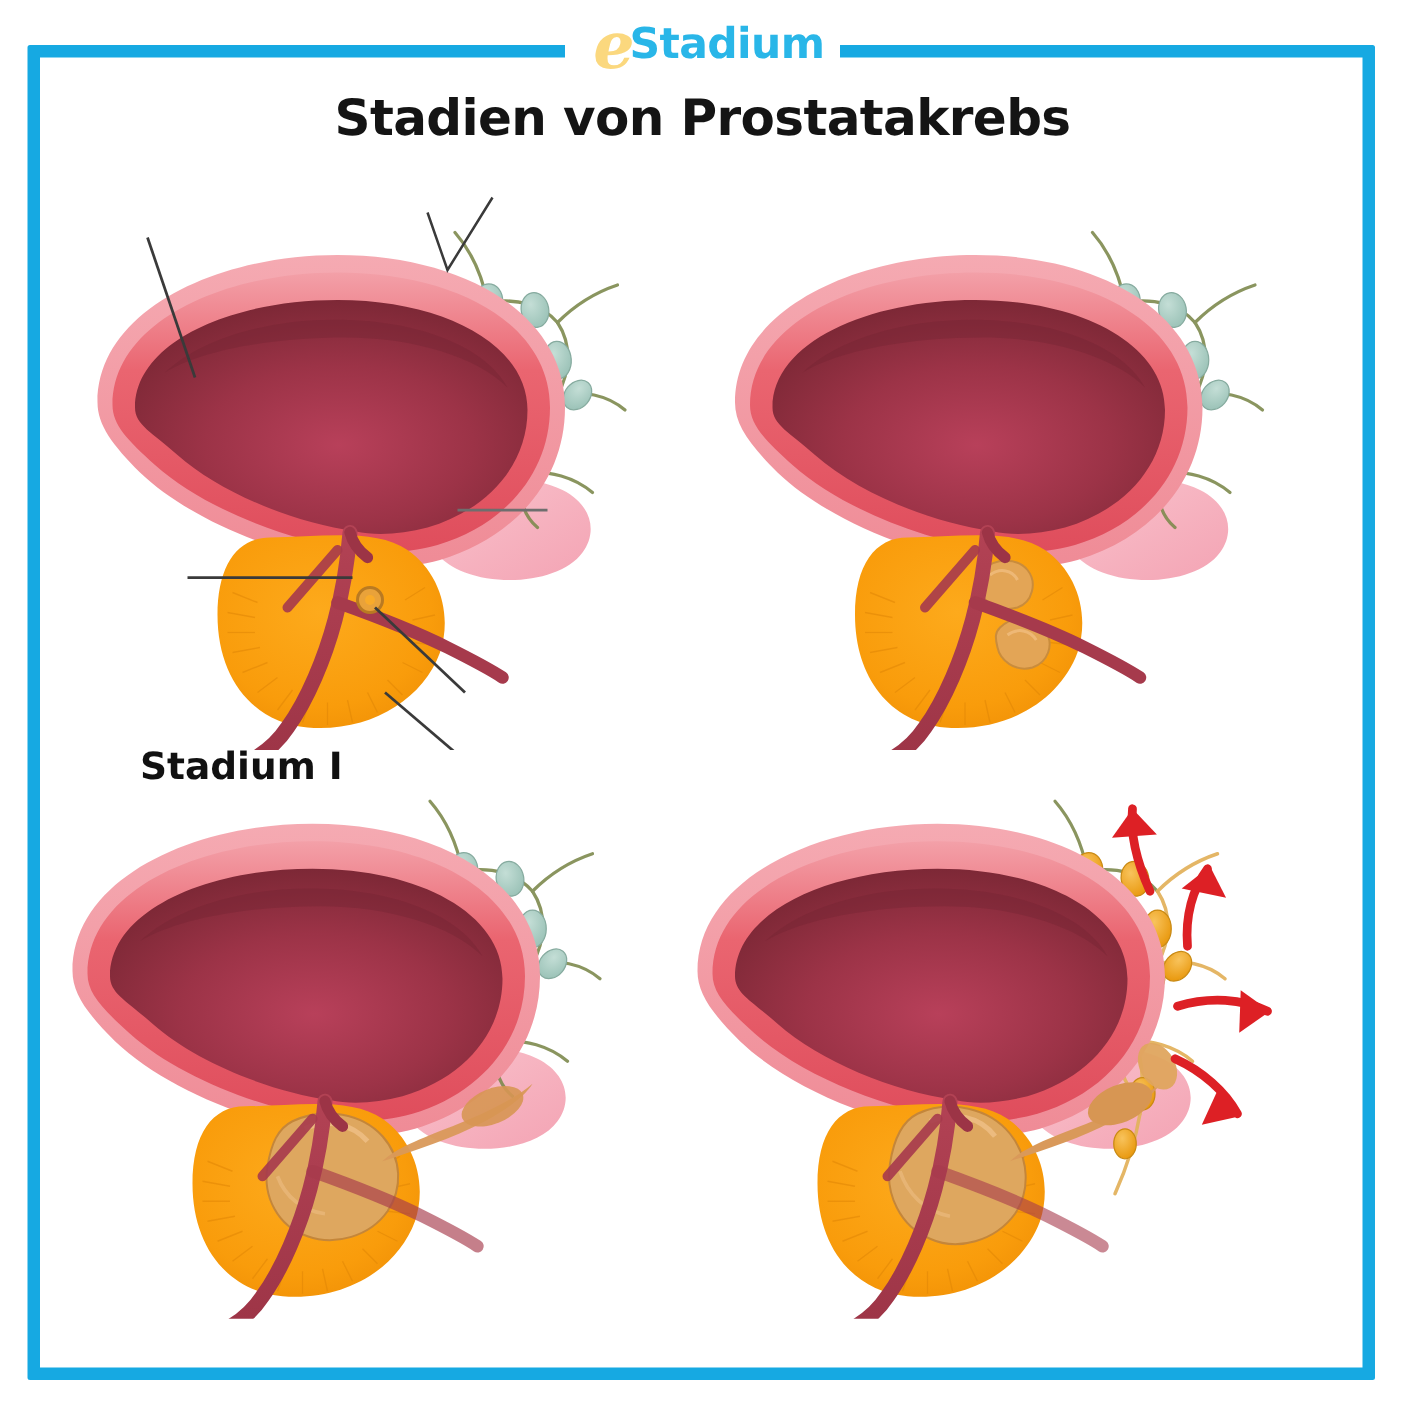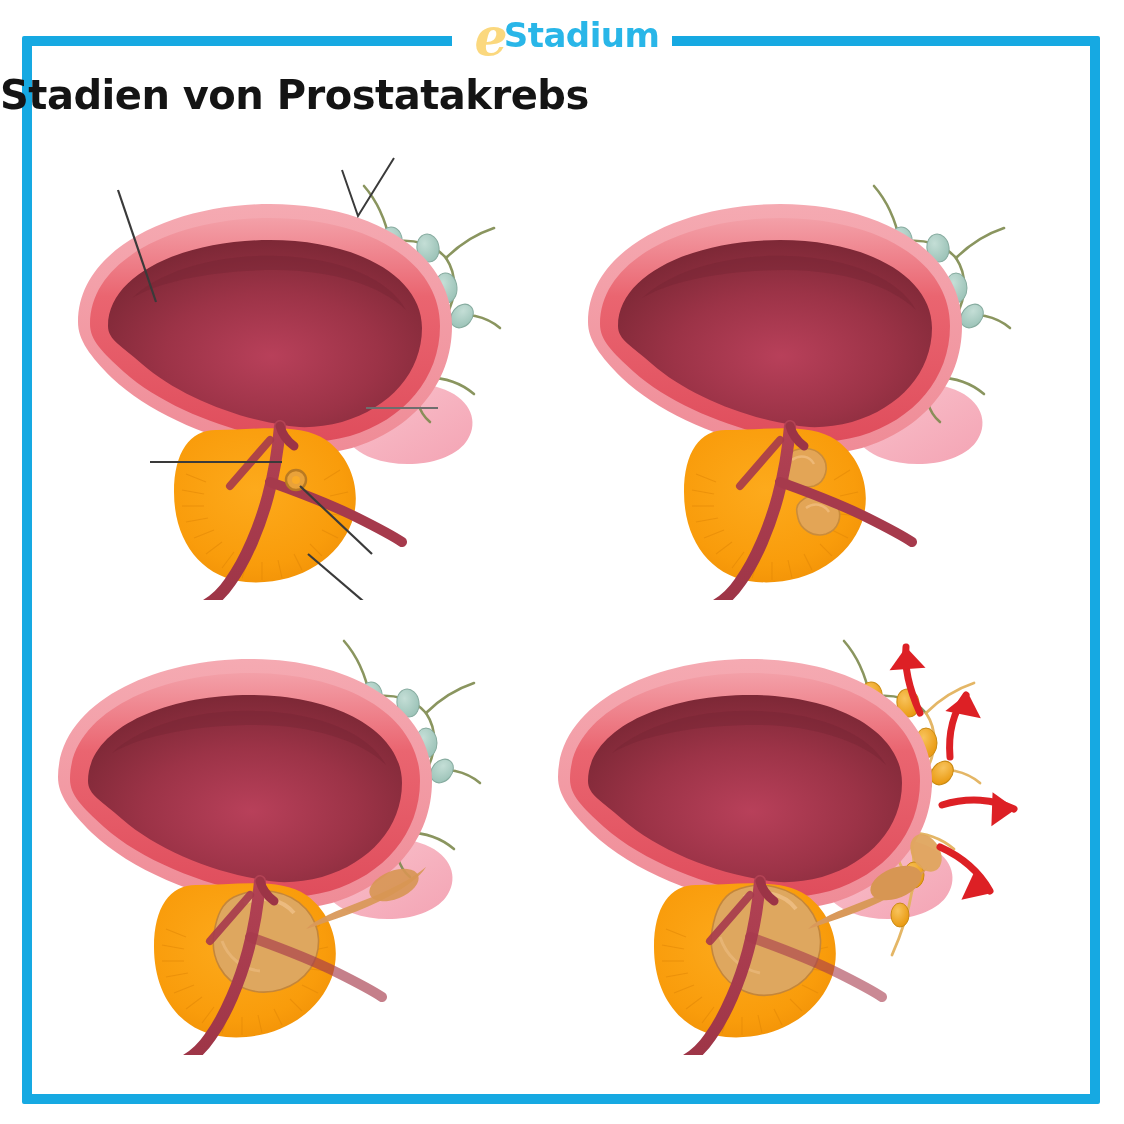--- a/index.html
+++ b/index.html
@@ -41,21 +41,21 @@
     font-family:"DejaVu Sans", sans-serif;
     font-size:34px;
     font-weight:700;
     color:#29b6e8;
     letter-spacing:-0.5px;
   }
 
   
   .title{
     position:absolute;left:0;top:72px;width:1124px;
-    text-align:left;
+    text-align:center;
     font-family:"DejaVu Sans", sans-serif;
     font-weight:700;
     font-size:40px;
     color:#141414;
     letter-spacing:-0.5px;
   }
 
   
   .panel{position:absolute;width:520px;height:470px;}
   #panel-1{left:42px;top:130px;}
@@ -232,20 +232,21 @@
 
       <g stroke="#3a3a3a" stroke-width="2.2" fill="none">
         <path d="M76,60 L114,172"></path>
         <path d="M108,332 L240,332"></path>
         <path d="M258,356 L330,424"></path>
         <path d="M266,424 L348,494"></path>
         <path d="M324,278 L396,278" stroke="#6e6e6e"></path>
         <path d="M300,40 L316,86 L352,28" stroke-width="2"></path>
       </g>
     </svg>
+    <div class="stage-label" id="label-1">Stadium I</div>
   </div>
 
   <div class="panel" id="panel-2">
     <svg viewBox="0 0 520 470">
 
       <g>
         <path d="M300,268 C330,250 380,248 408,262 C432,274 436,296 424,312
                  C408,334 362,340 330,328 C306,319 288,296 300,268 Z" fill="url(#svGrad)" opacity="0.95"></path>
         <path d="M332,258 C352,252 374,254 386,264 C372,276 348,280 332,272 Z" fill="#fbcdd6" opacity="0.7"></path>
       </g>

